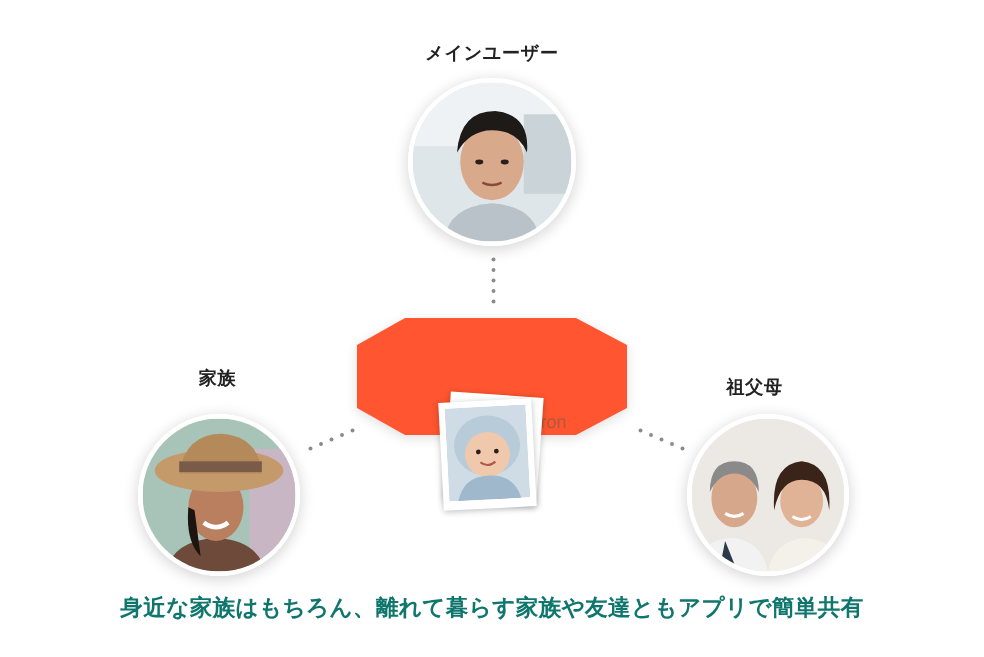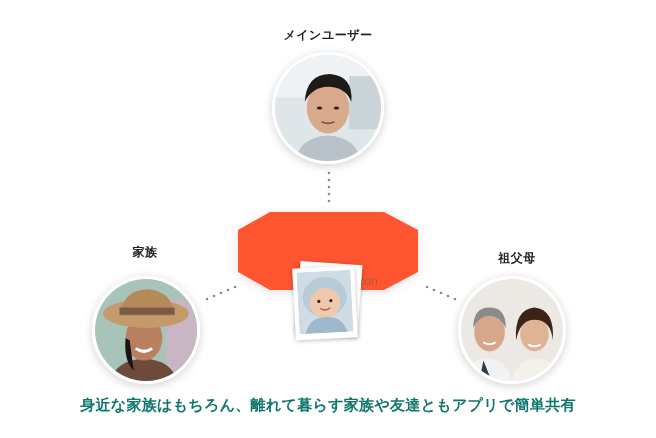--- a/index.html
+++ b/index.html
@@ -81,21 +81,21 @@
 <svg class="dots" style="left:204px;top:282px;" width="34" height="20">
   <g fill="#8a8a8a">
       <circle cx="3" cy="17" r="1.3"></circle>
       <circle cx="10" cy="14" r="1.3"></circle>
       <circle cx="17" cy="11" r="1.3"></circle>
       <circle cx="24" cy="8" r="1.3"></circle>
       <circle cx="31" cy="5" r="1.3"></circle>
     </g>
 </svg>
 
-<div class="label" style="left:472px;width:90px;top:250px;">祖父母</div>
+<div class="label" style="left:458px;width:90px;top:250px;">祖父母</div>
 <div class="avatar" style="left:458px;top:276px;width:108px;height:108px;">
   <svg viewBox="0 0 100 100">
     <rect width="100" height="100" fill="#ece8e4"></rect>
     <path d="M0 100 Q4 80 26 78 Q46 80 50 100 Z" fill="#f2f2f2"></path>
     <path d="M22 80 L30 100 L18 100 Z" fill="#2a3a4a"></path>
     <path d="M50 100 Q54 80 74 78 Q96 80 100 100 Z" fill="#f4f0ea"></path>
     <ellipse cx="28" cy="52" rx="15" ry="19" fill="#d6a78a"></ellipse>
     <path d="M12 48 Q12 28 28 28 Q44 28 44 48 Q38 36 28 36 Q18 36 12 48 Z" fill="#8a8a8a"></path>
     <ellipse cx="72" cy="54" rx="14" ry="17" fill="#e0b396"></ellipse>
     <path d="M54 60 Q52 30 72 28 Q92 30 90 60 Q88 40 72 40 Q58 40 54 60 Z" fill="#3a241a"></path>

